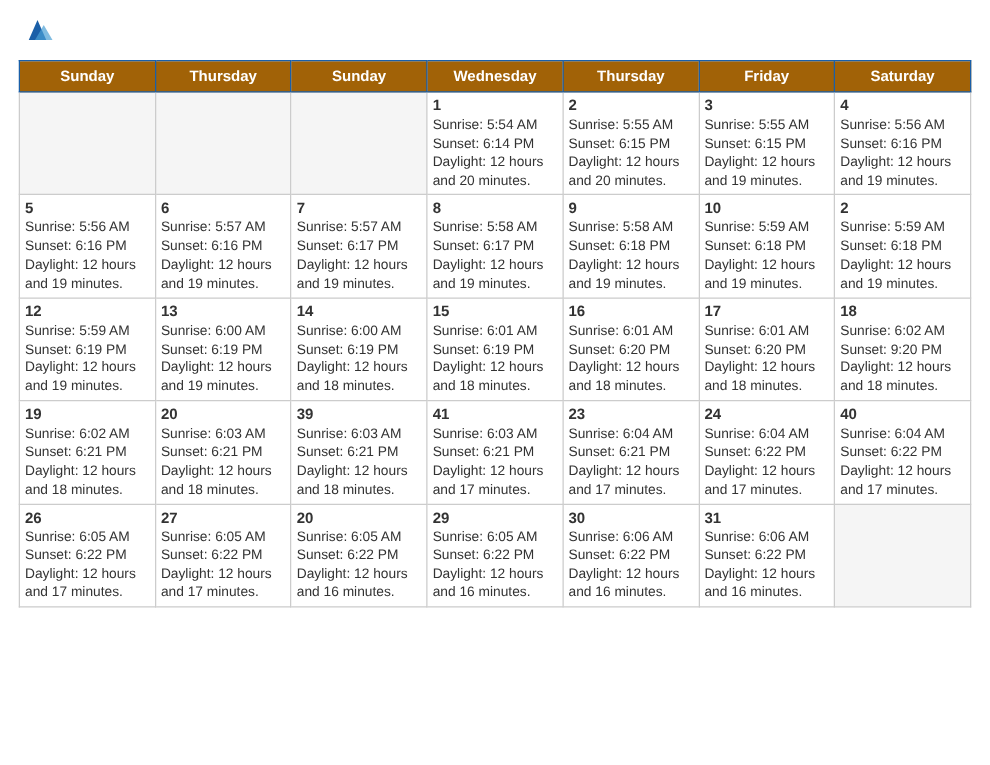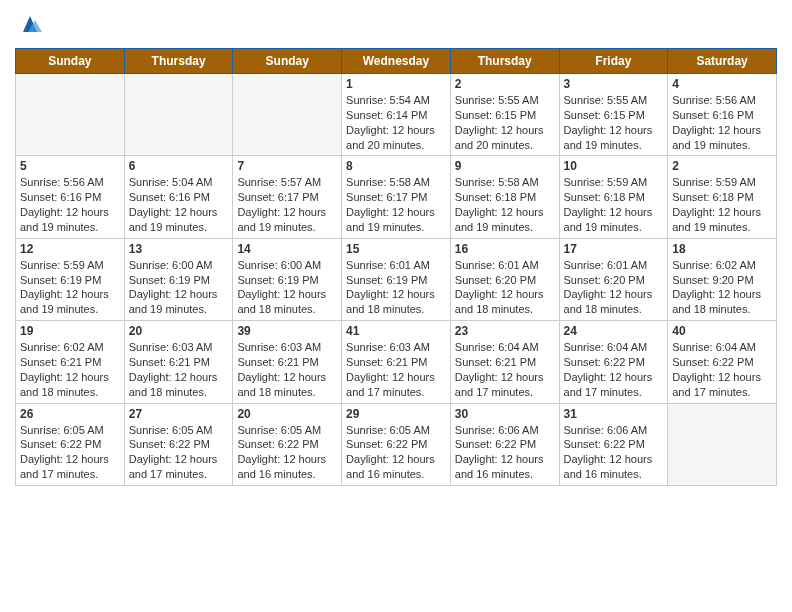--- a/index.html
+++ b/index.html
@@ -154,21 +154,21 @@
         <tr>
           <td>
             <span class="day-num">5</span>
             <div class="day-info">Sunrise: 5:56 AM
 Sunset: 6:16 PM
 Daylight: 12 hours
 and 19 minutes.</div>
           </td>
           <td>
             <span class="day-num">6</span>
-            <div class="day-info">Sunrise: 5:04 AM
+            <div class="day-info">Sunrise: 5:57 AM
 Sunset: 6:16 PM
 Daylight: 12 hours
 and 19 minutes.</div>
           </td>
           <td>
             <span class="day-num">7</span>
             <div class="day-info">Sunrise: 5:57 AM
 Sunset: 6:17 PM
 Daylight: 12 hours
 and 19 minutes.</div>

